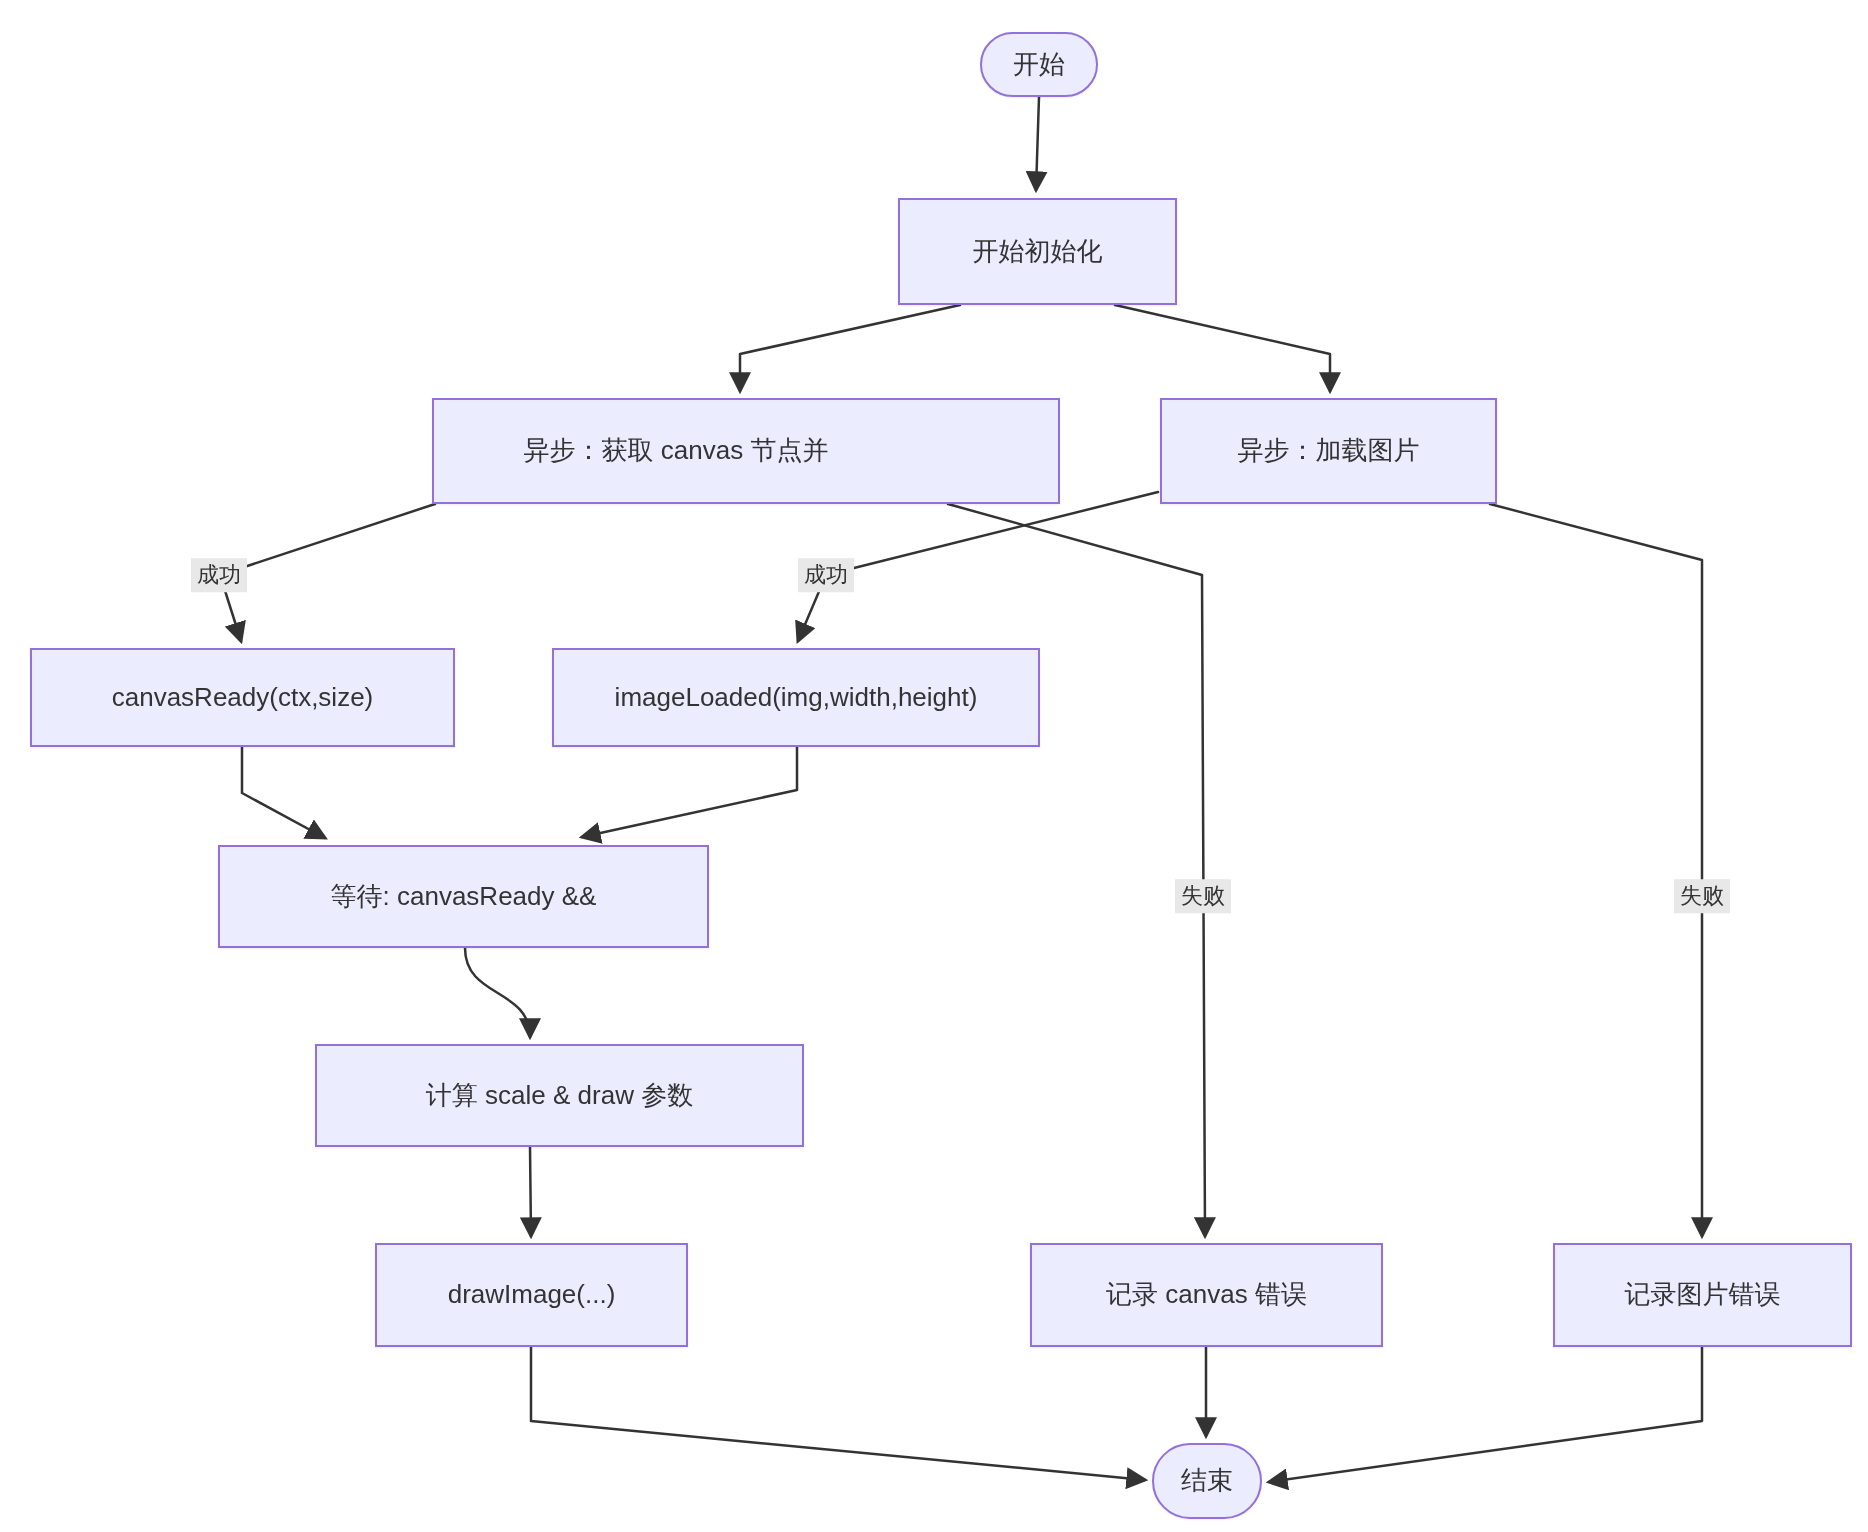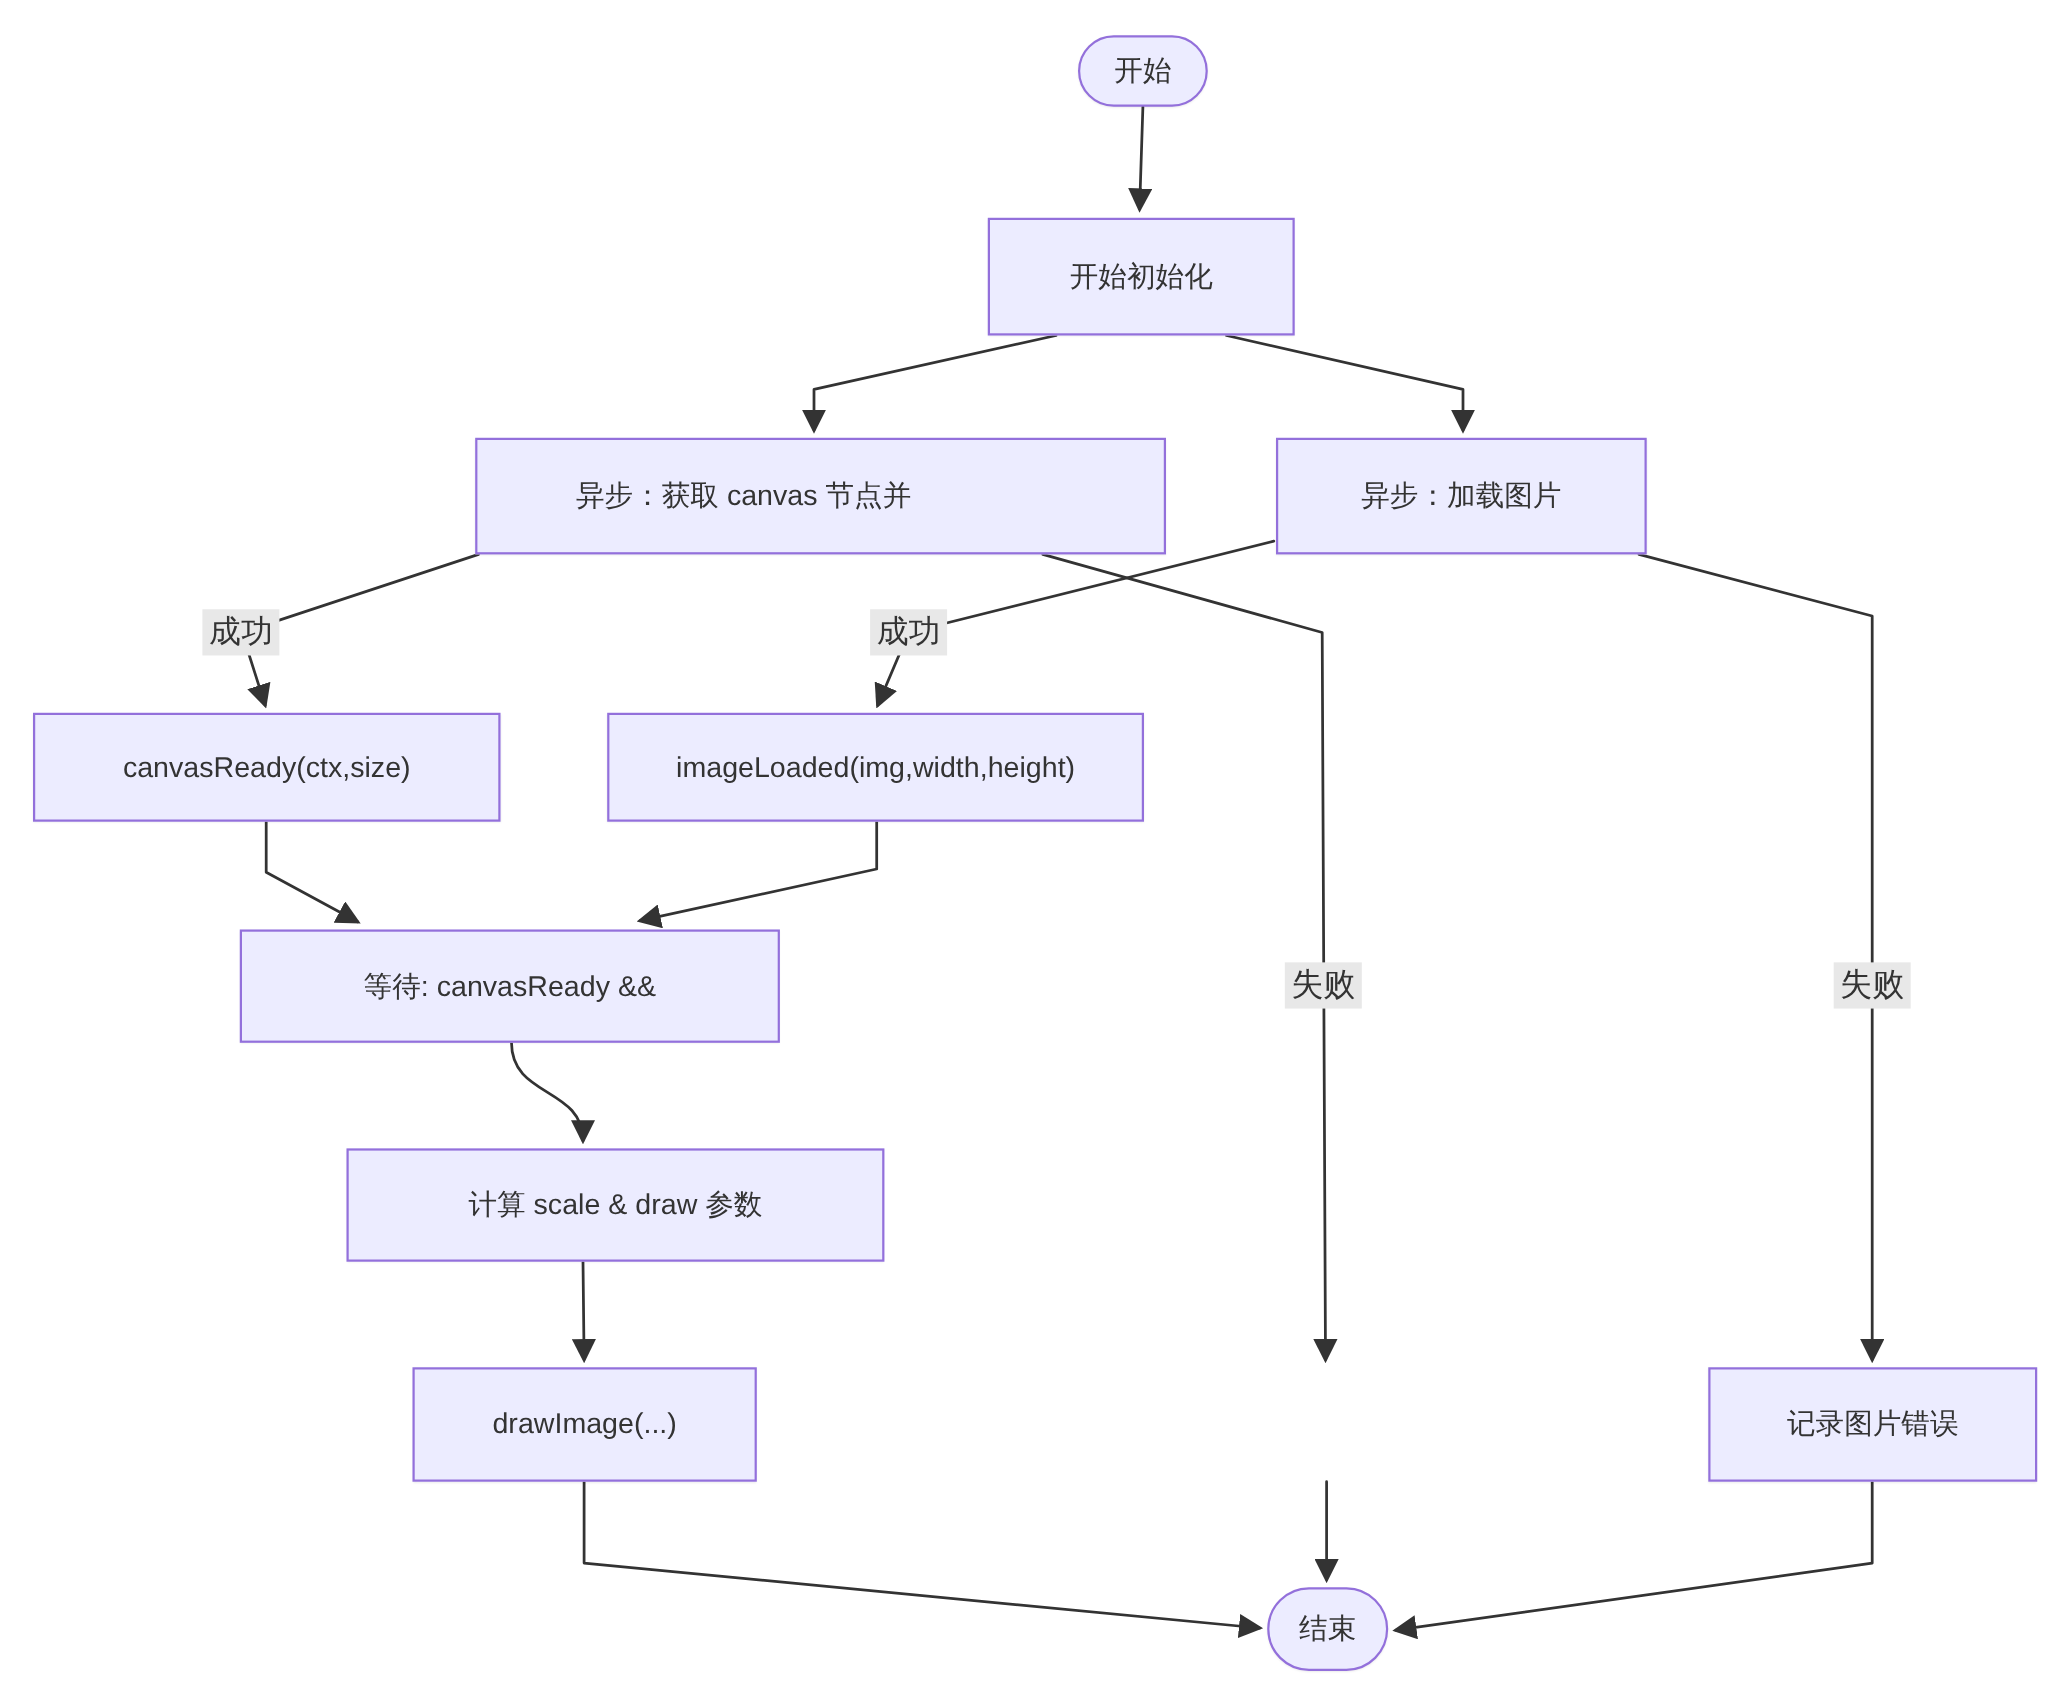--- a/index.html
+++ b/index.html
@@ -25,21 +25,21 @@
     display:flex;align-items:center;justify-content:center;
     font-size:26px;line-height:1.3;text-align:center;
     box-shadow:0 1px 2px rgba(0,0,0,0.08);
   }
   .stadium{border-radius:40px;}
   .node.shift-left-lg{padding-right:140px;}
   .node.shift-left-sm{}
   .edge-label{
     position:absolute;transform:translate(-50%,-50%);
     background:var(--label-bg);color:var(--text-color);
-    font-size:29px;line-height:1.25;padding:3px 6px;white-space:nowrap;
+    font-size:22px;line-height:1.25;padding:3px 6px;white-space:nowrap;
   }
 </style>
 </head>
 <body>
 
 <div class="canvas">
 
   <svg class="edge-layer" width="1868" height="1532" viewBox="0 0 1868 1532" xmlns="http://www.w3.org/2000/svg">
     <defs>
       <marker id="arrowhead" viewBox="0 0 10 10" refX="8.5" refY="5" markerWidth="22" markerHeight="22" markerUnits="userSpaceOnUse" orient="auto">
@@ -105,20 +105,23 @@
   </div>
 
   <div class="node" style="left:315px;top:1044px;width:489px;height:103px;">
     <span>计算 scale &amp; draw 参数</span>
   </div>
 
   <div class="node" style="left:375px;top:1243px;width:313px;height:104px;">
     <span>drawImage(...)</span>
   </div>
 
+  <div class="node" style="left:1030px;top:1243px;width:353px;height:104px;">
+    <span>记录 canvas 错误</span>
+  </div>
 
   <div class="node" style="left:1553px;top:1243px;width:299px;height:104px;">
     <span>记录图片错误</span>
   </div>
 
   <div class="node stadium" style="left:1152px;top:1443px;width:110px;height:76px;">
     <span>结束</span>
   </div>
 
   <div class="edge-label" style="left:219px;top:575px;">成功</div>

